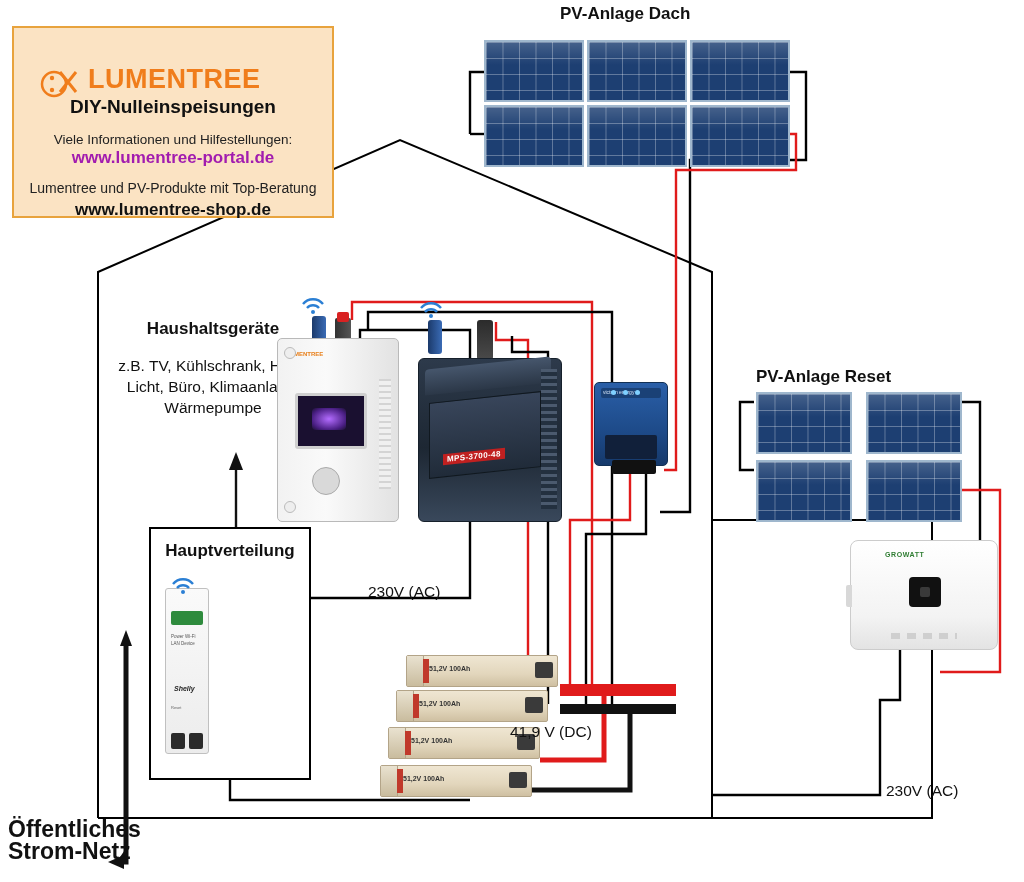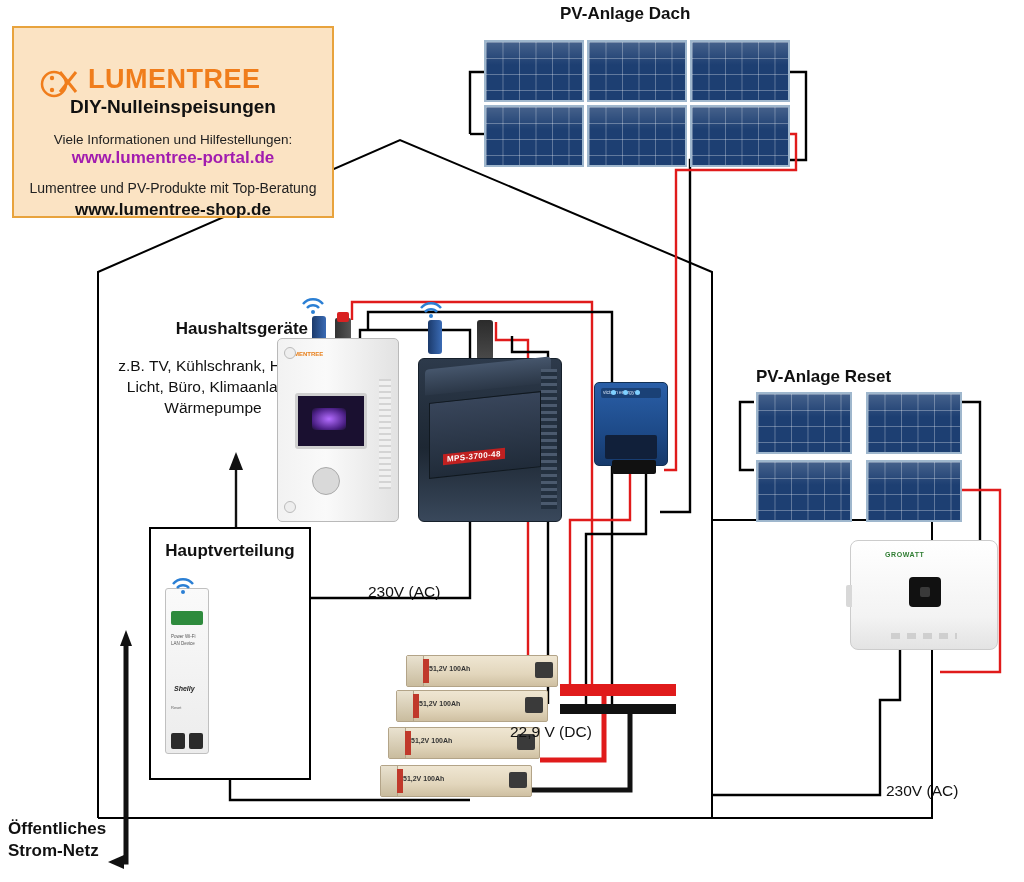--- a/index.html
+++ b/index.html
@@ -79,37 +79,37 @@
     position: absolute;
     left: 26px; top: 34px;
     width: 44px; height: 44px;
   }
 
   
   .label {
     color: #111;
     font-size: 16px;
     font-weight: bold;
-    text-align: right;
+    text-align: center;
     white-space: nowrap;
   }
   #lbl-pv-dach { left: 560px; top: 4px; font-size: 17px; }
   #lbl-pv-garage { left: 756px; top: 367px; font-size: 17px; }
   #lbl-haushalt {
     left: 118px; top: 319px; width: 190px; font-size: 17px;
   }
   #txt-haushalt {
     left: 118px; top: 355px; width: 190px;
     font-size: 15.5px; line-height: 21px; text-align: center; color: #111;
   }
   #lbl-230v-1 { left: 368px; top: 583px; font-size: 15.5px; font-weight: normal; }
   #lbl-230v-2 { left: 886px; top: 782px; font-size: 15.5px; font-weight: normal; }
   #lbl-512 { left: 510px; top: 723px; font-size: 15.5px; font-weight: normal; }
   #lbl-grid {
-    left: 8px; top: 818px; font-size: 17px; font-weight: bold; line-height: 22px;
+    left: 8px; top: 818px; font-size: 23px; font-weight: bold; line-height: 22px;
     text-align: left;
   }
 
   
   #hv-box {
     left: 149px; top: 527px;
     width: 162px; height: 253px;
     background: #ffffff;
     border: 2px solid #000;
     box-sizing: border-box;
@@ -613,17 +613,17 @@
       <div class="bl">51,2V 100Ah</div>
       <div class="term"></div>
     </div>
   </div>
 
   <div class="abs" id="bus-red"></div>
   <div class="abs" id="bus-black"></div>
 
   <div class="abs label" id="lbl-230v-1">230V (AC)</div>
   <div class="abs label" id="lbl-230v-2">230V (AC)</div>
-  <div class="abs label" id="lbl-512">22,9 V (DC)</div>
+  <div class="abs label" id="lbl-512">41,9 V (DC)</div>
   <div class="abs label" id="lbl-grid" style="white-space:pre-line;">Öffentliches
 Strom-Netz</div>
 
 </div>
 
 </body></html>

